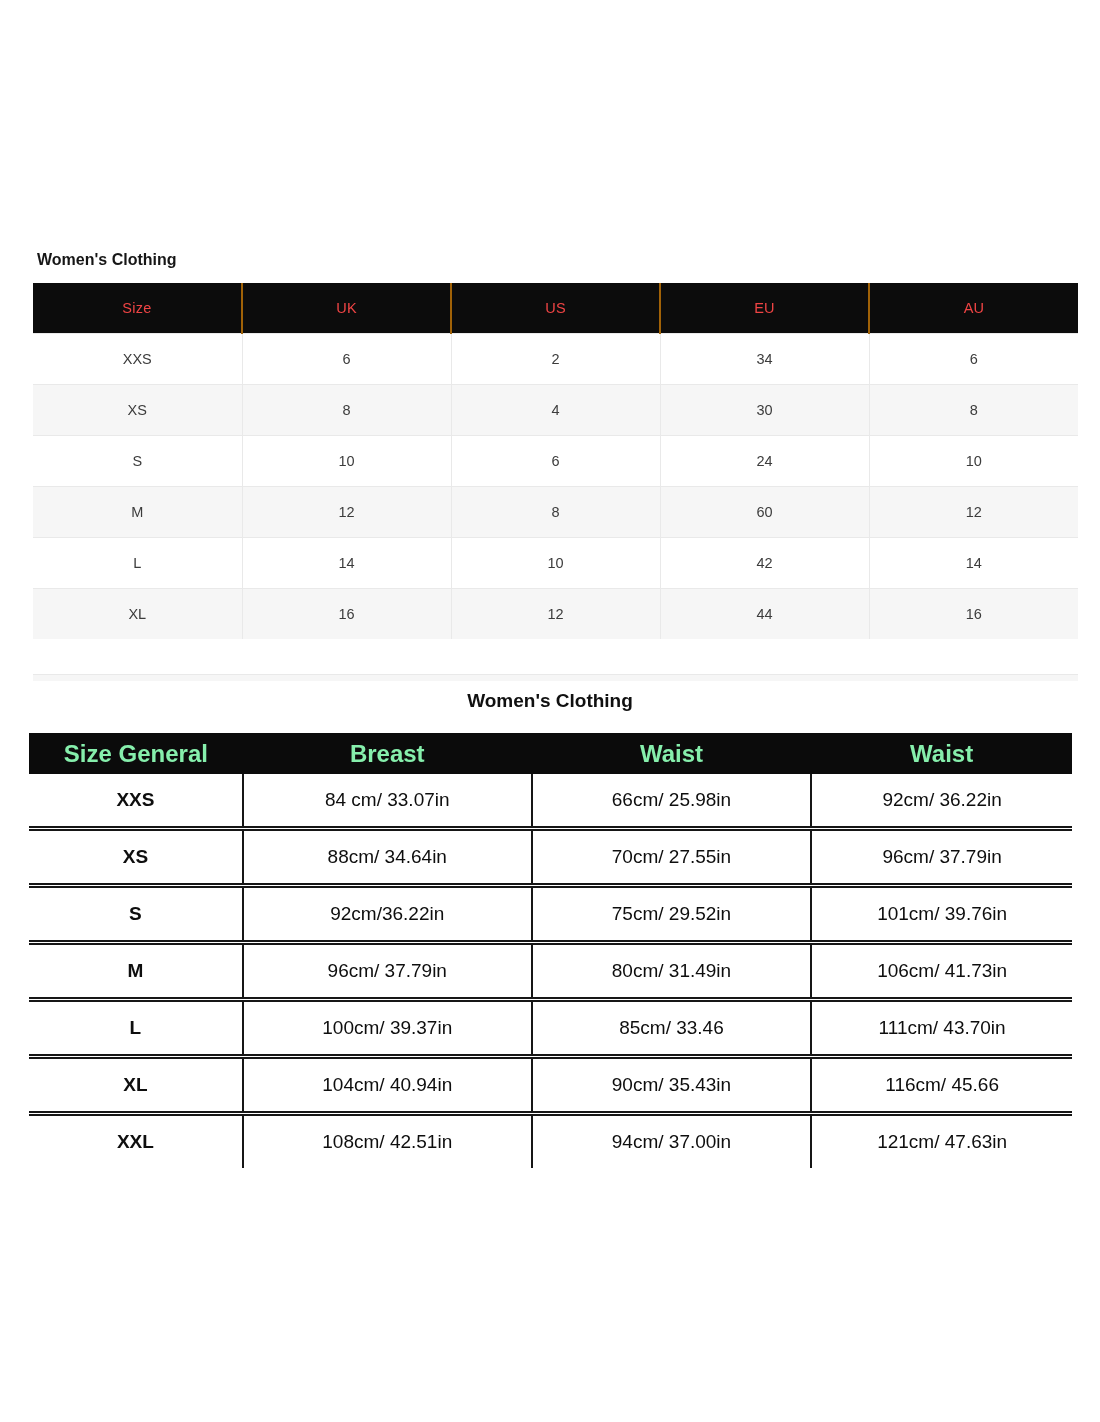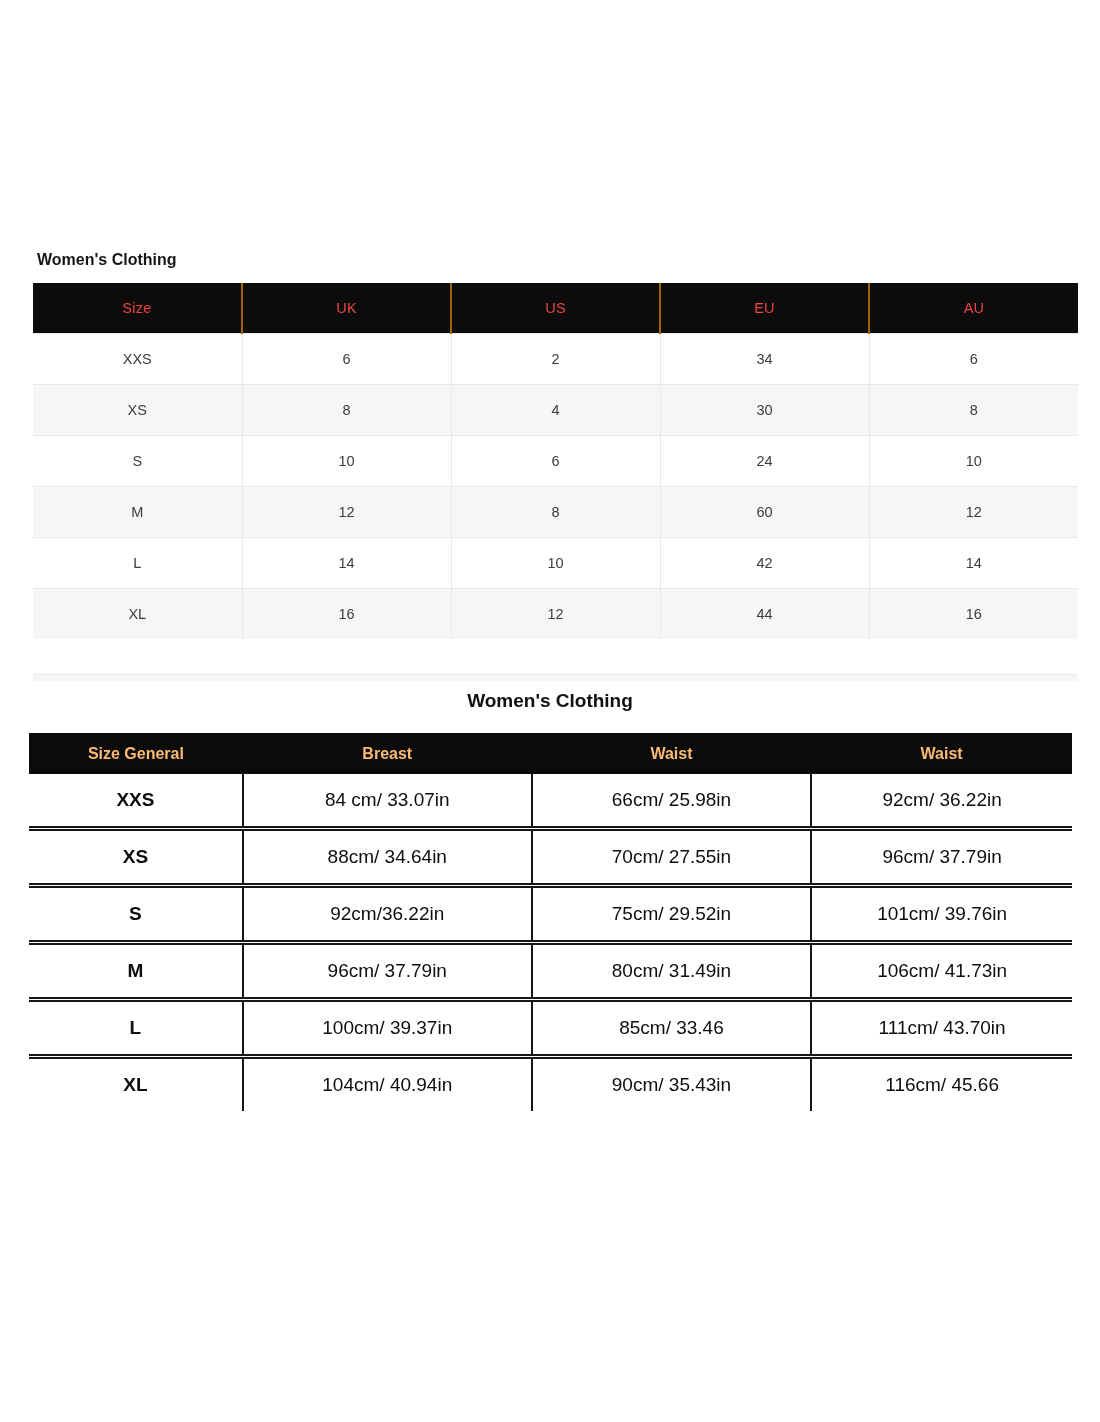--- a/index.html
+++ b/index.html
@@ -54,22 +54,22 @@
   }
   #table2{
     position:absolute;left:29px;top:733px;width:1043px;
     border-collapse:collapse;table-layout:fixed;
   }
   #table2 col.c1{width:20.5%;}
   #table2 col.c2{width:27.7%;}
   #table2 col.c3{width:26.8%;}
   #table2 col.c4{width:25.0%;}
   #table2 th{
-    background:var(--table2_header_bg);color:#fdba74;
-    font-weight:700;font-size:16px;height:39px;text-align:center;
+    background:var(--table2_header_bg);color:#86efac;
+    font-weight:700;font-size:24px;height:39px;text-align:center;
   }
   #table2 td{
     height:50px;text-align:center;font-size:19px;
     color:var(--table2_text);
   }
   #table2 td + td{border-left:2px solid var(--table2_border);}
   #table2 tbody tr + tr td{border-top:5px double var(--table2_border);}
   #table2 td:first-child{font-weight:700;}
 </style>
 </head>
@@ -181,14 +181,20 @@
         <td>100cm/ 39.37in</td>
         <td>85cm/ 33.46</td>
         <td>111cm/ 43.70in</td>
       </tr>
       <tr>
         <td>XL</td>
         <td>104cm/ 40.94in</td>
         <td>90cm/ 35.43in</td>
         <td>116cm/ 45.66</td>
       </tr>
+      <tr>
+        <td>XXL</td>
+        <td>108cm/ 42.51in</td>
+        <td>94cm/ 37.00in</td>
+        <td>121cm/ 47.63in</td>
+      </tr>
     </tbody>
 </table>
 
 </body></html>

